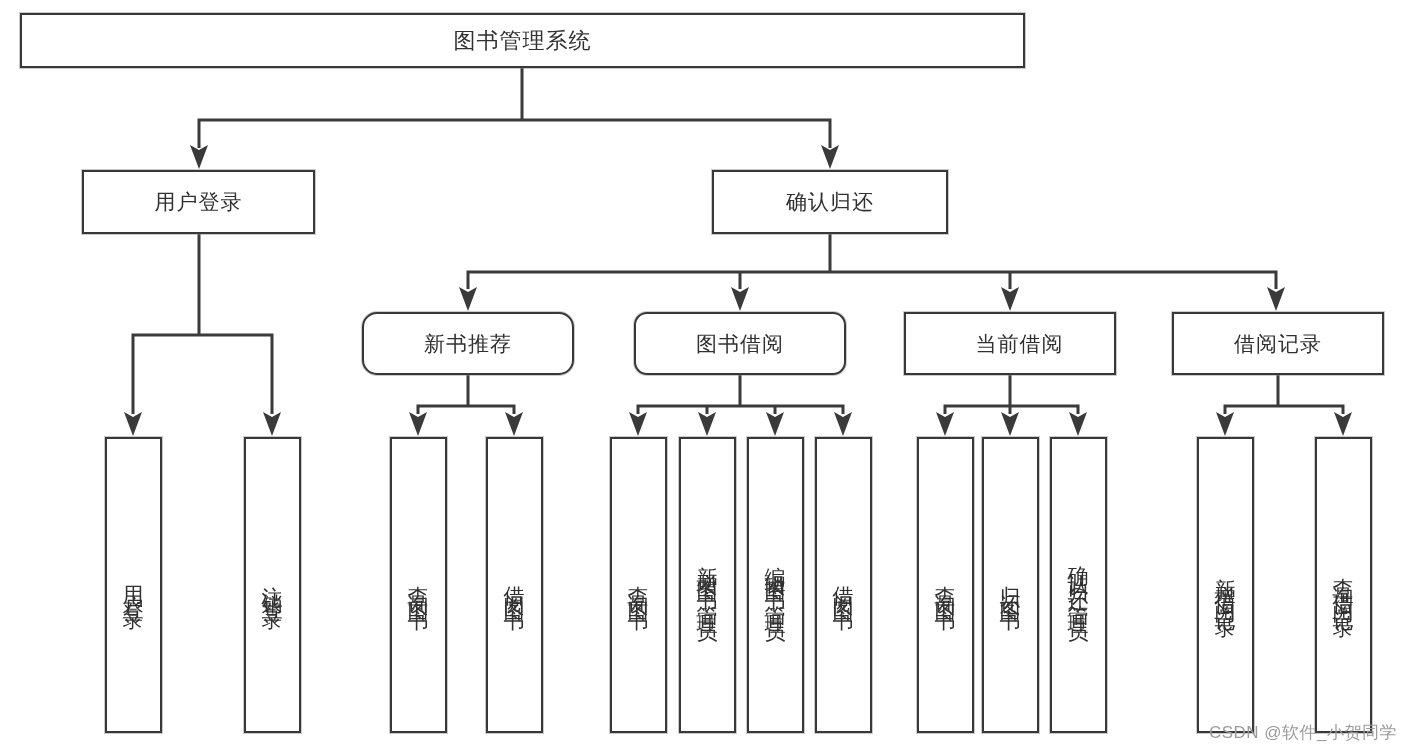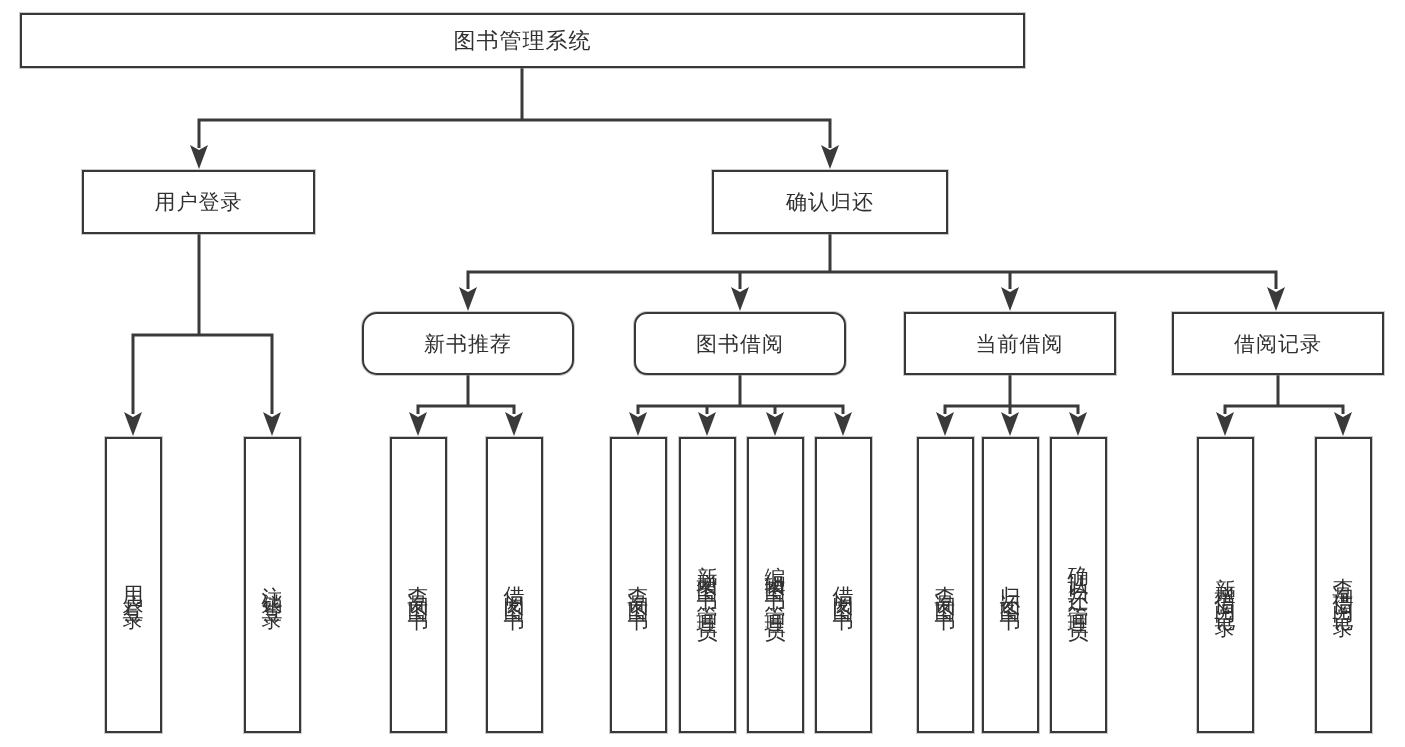--- a/index.html
+++ b/index.html
@@ -126,14 +126,15 @@
   <div class="box leaf" style="left:747px; top:437px; width:57px; height:296px;">编辑图书（管理员）</div>
   <div class="box leaf" style="left:815px; top:437px; width:57px; height:296px;">借阅图书</div>
 
   <div class="box leaf" style="left:917px; top:437px; width:57px; height:296px;">查询图书</div>
   <div class="box leaf" style="left:982px; top:437px; width:57px; height:296px;">归还图书</div>
   <div class="box leaf" style="left:1050px; top:437px; width:57px; height:296px;">确认归还（管理员）</div>
 
   <div class="box leaf" style="left:1197px; top:437px; width:57px; height:296px;">新增借阅记录</div>
   <div class="box leaf" style="left:1315px; top:437px; width:57px; height:296px;">查询借阅记录</div>
 
+  <div class="watermark">CSDN @软件_小贺同学</div>
 
 </div>
 
 </body></html>

